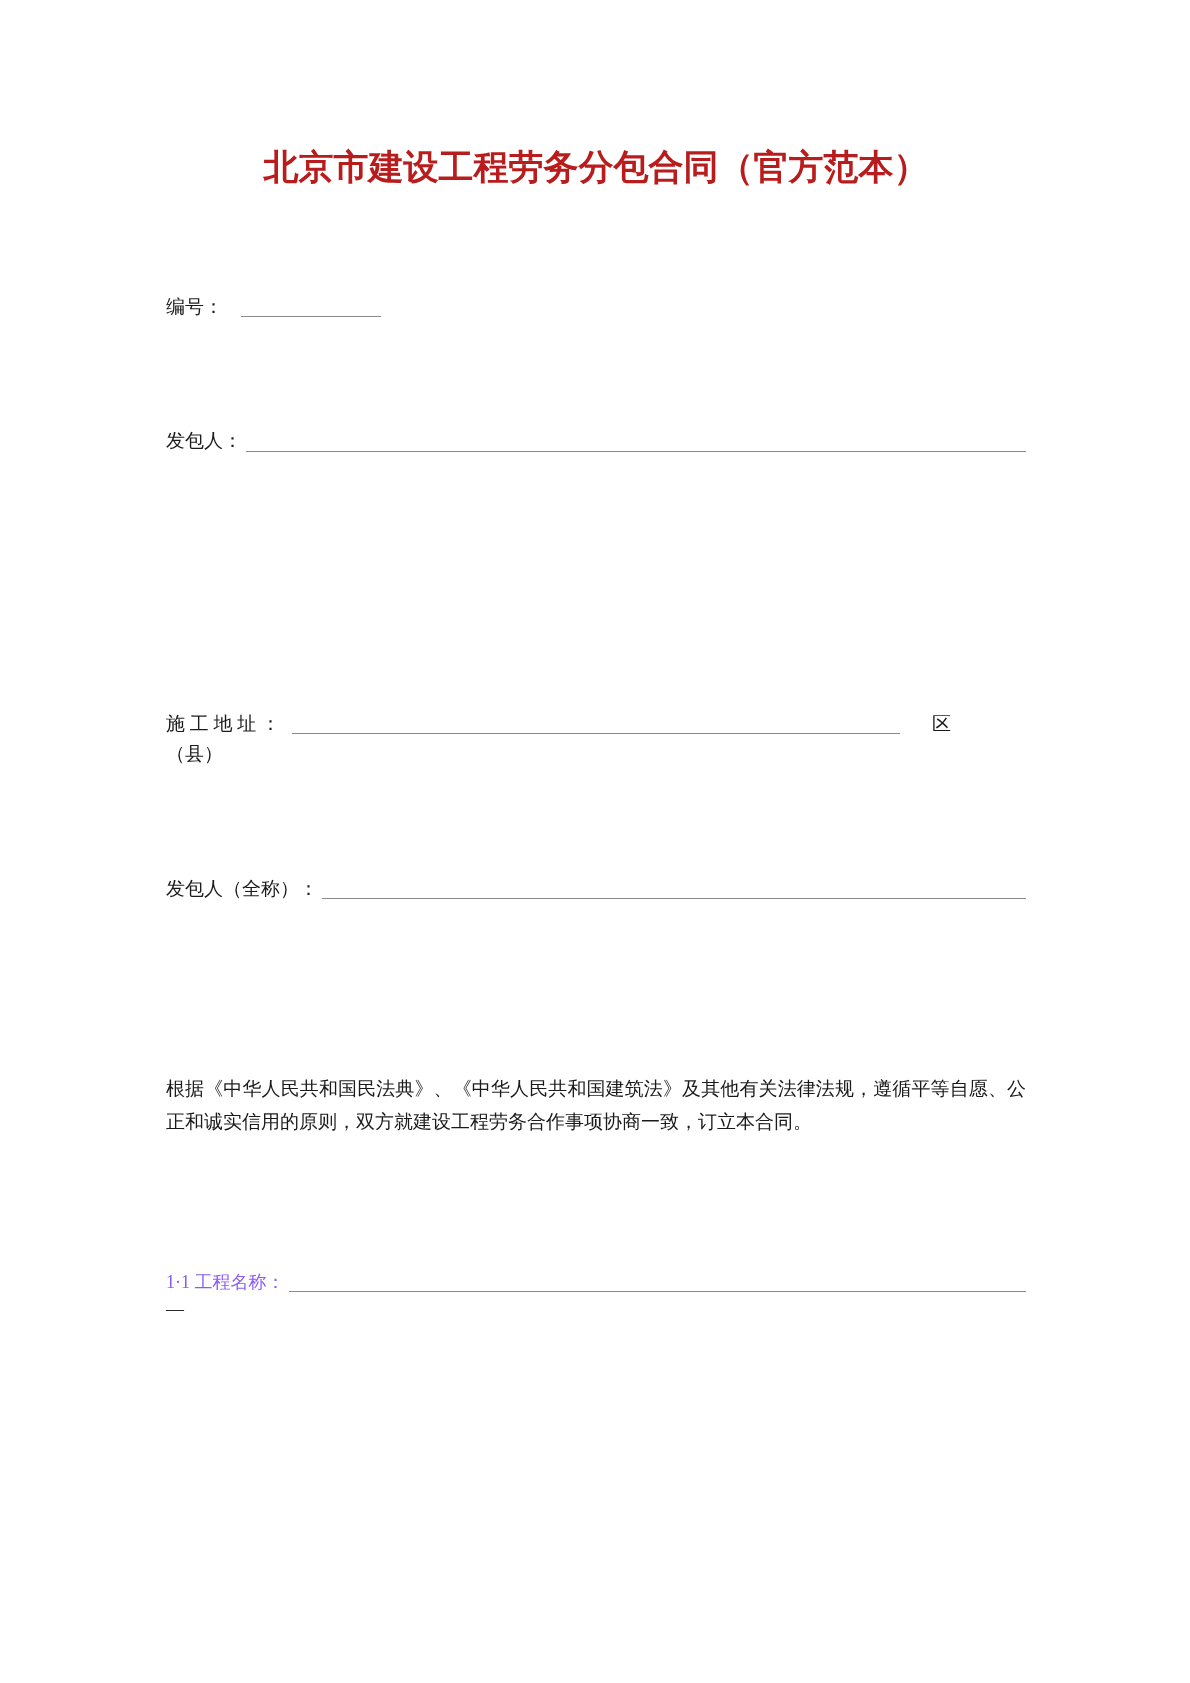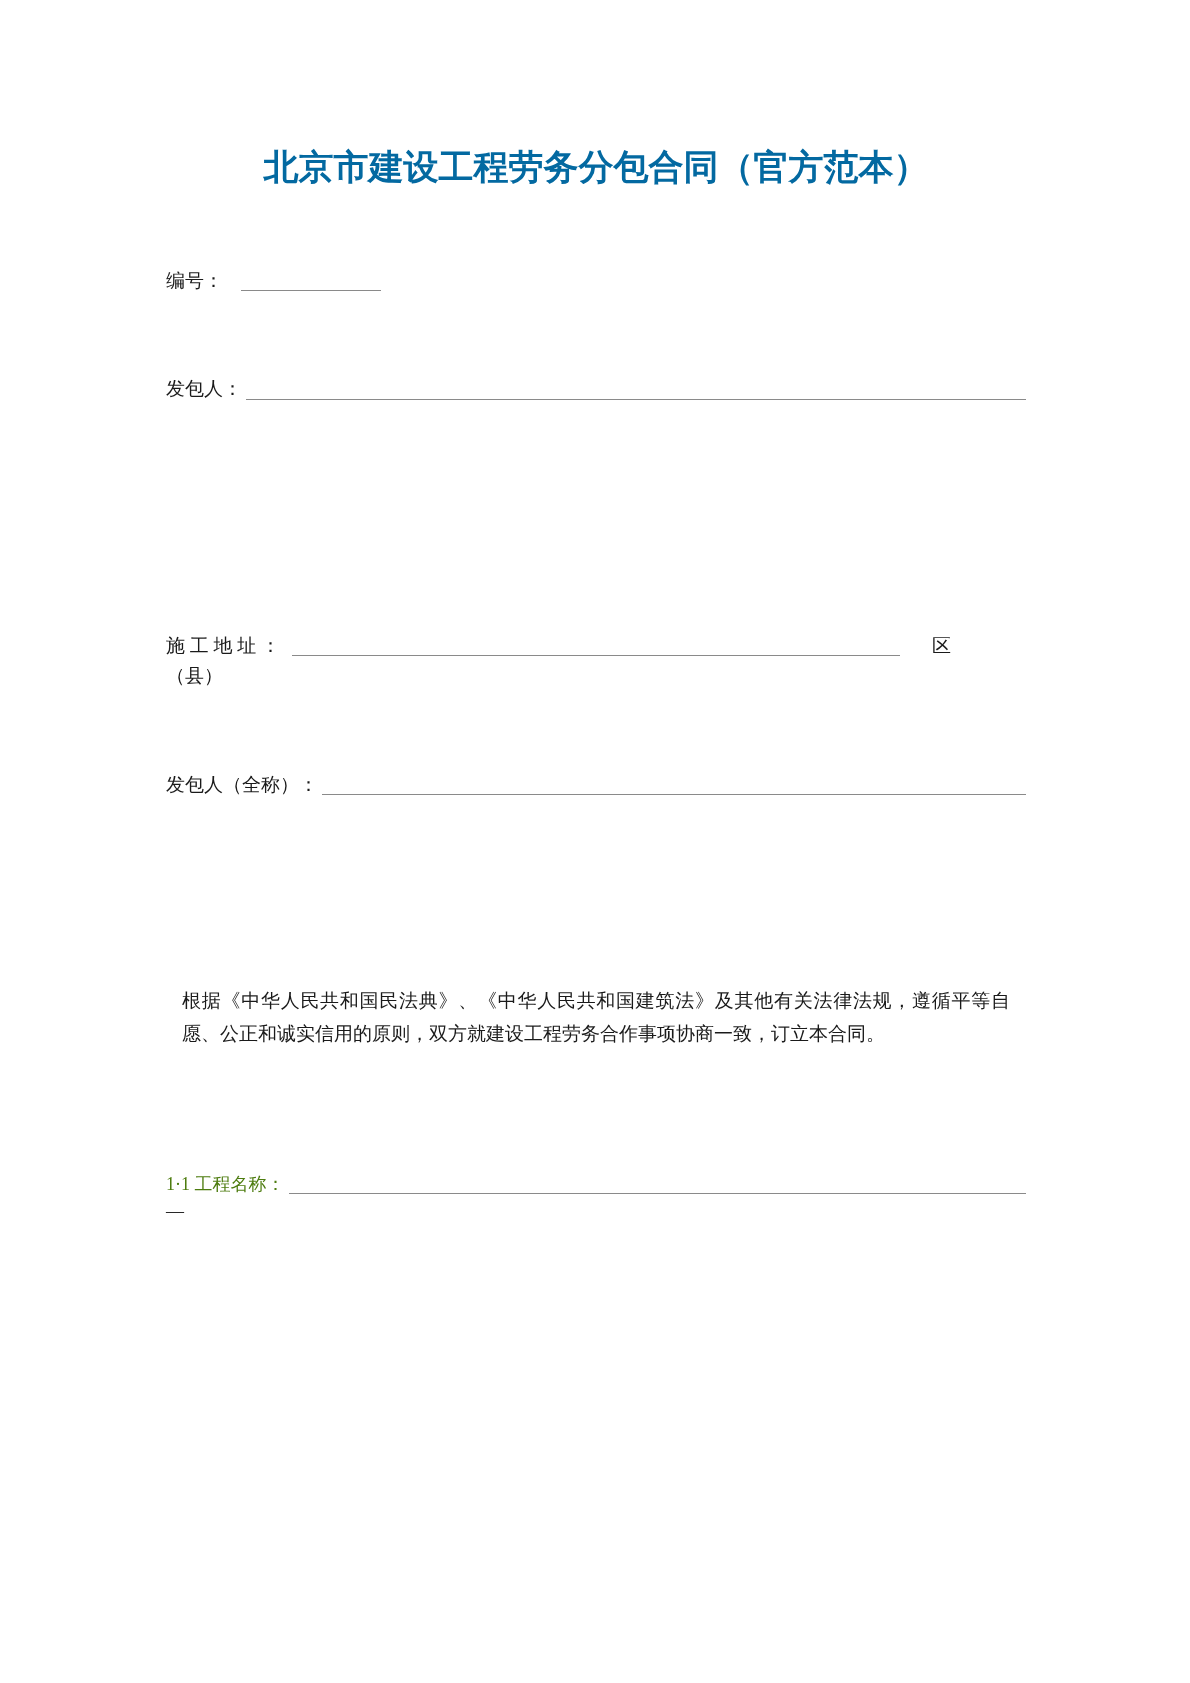--- a/index.html
+++ b/index.html
@@ -30,36 +30,37 @@
   
   .doc-title {
     font-family: "Liberation Sans", "DejaVu Sans", sans-serif;
     font-weight: bold;
     font-size: 35px;
     line-height: 1.2;
     text-align: center;
     letter-spacing: 0px;
     margin-top: 146px;
     margin-bottom: 0;
-    color: #0369a1;
+    color: #b91c1c;
     white-space: nowrap;
   }
 
   
   .field-row {
     font-size: 19px;
     line-height: 1.6;
     color: #1a1a1a;
     display: flex;
     align-items: flex-end;
     white-space: nowrap;
   }
   .field-label {
     flex: 0 0 auto;
     padding-right: 4px;
+    margin-top: 26px;
   }
   .rule {
     flex: 1 1 auto;
     border-bottom: 1px solid #8a8a8a;
     height: 1px;
     margin-bottom: 5px;
   }
   .rule.short {
     flex: 0 0 140px;
     margin-left: 14px;
@@ -90,35 +91,35 @@
   .gap-9  { height: 74px; }
   .gap-10 { height: 30px; }
 
   
   .body-para {
     font-size: 19px;
     line-height: 1.75;
     color: #1a1a1a;
     text-align: justify;
     text-justify: inter-ideograph;
-    margin: 16px;
+    margin: 0;
   }
 
   
   .clause-heading {
     font-size: 18px;
     line-height: 1.6;
     color: #1a1a1a;
     margin: 0;
     white-space: nowrap;
   }
   .clause-item {
     font-size: 18px;
     line-height: 1.6;
-    color: #4d7c0f;
+    color: #8b5cf6;
     display: flex;
     align-items: flex-end;
     white-space: nowrap;
   }
   .clause-tail {
     font-size: 18px;
     color: #1a1a1a;
     line-height: 1.4;
   }
 </style>

